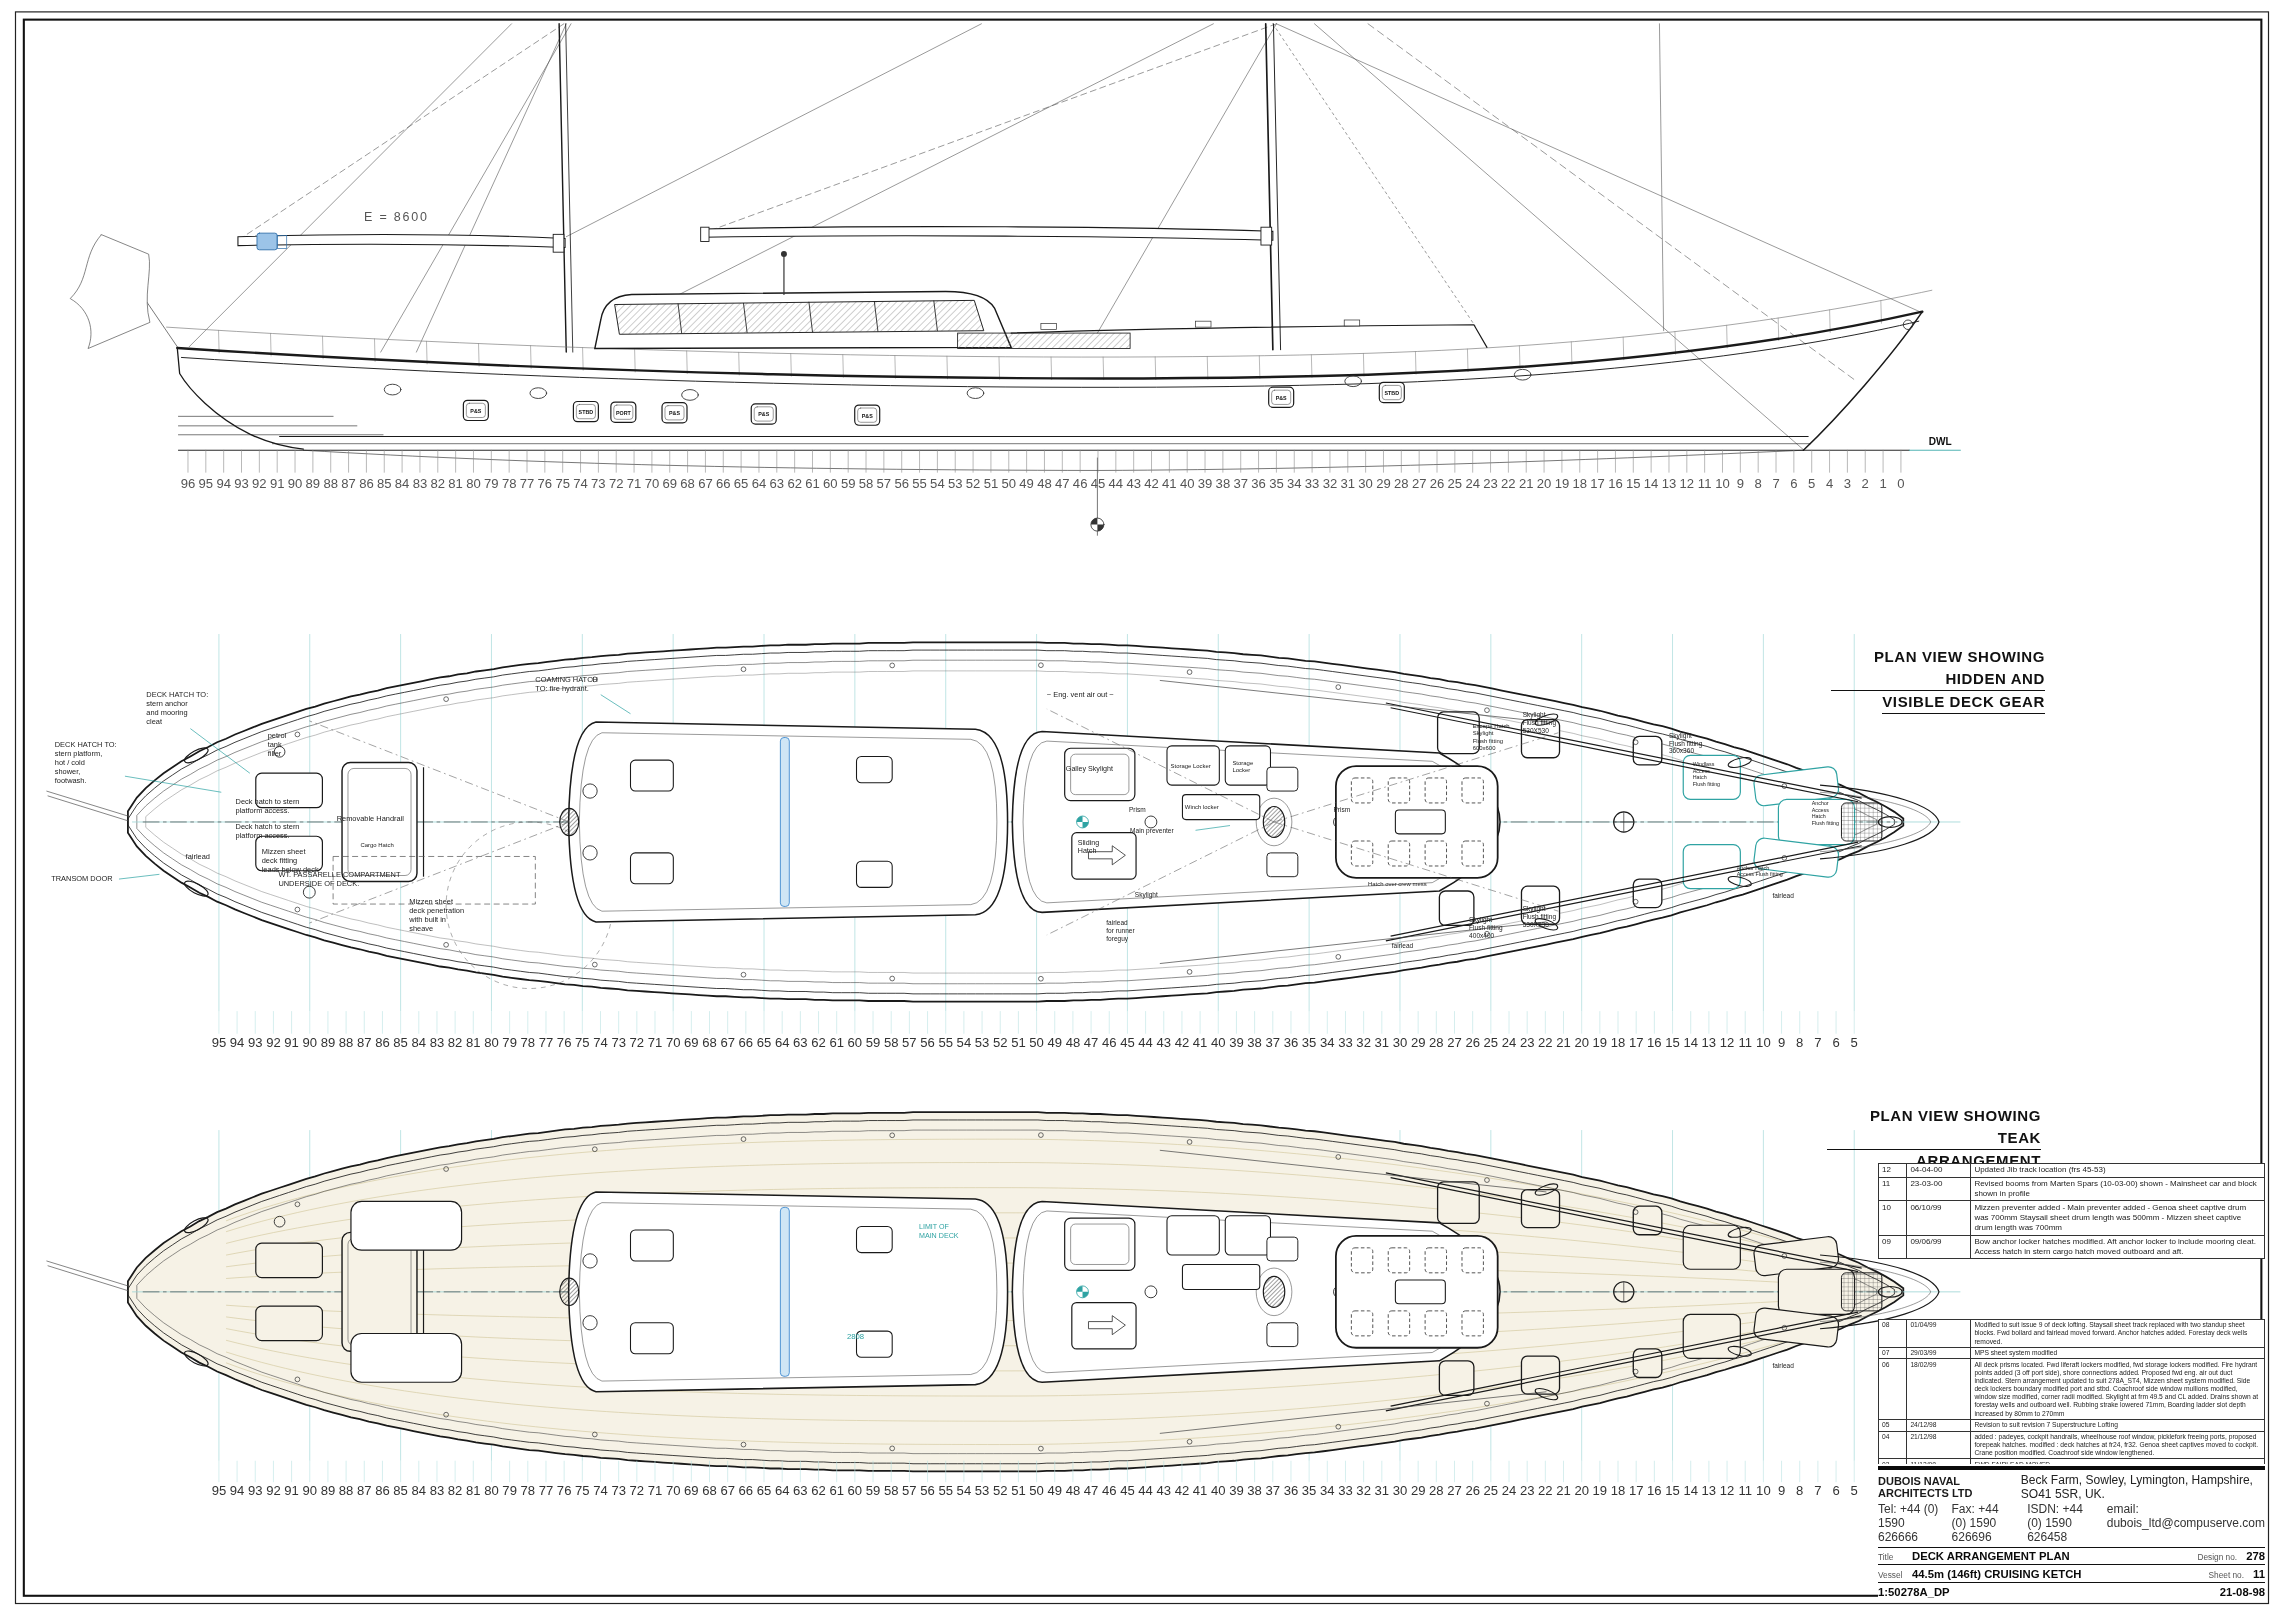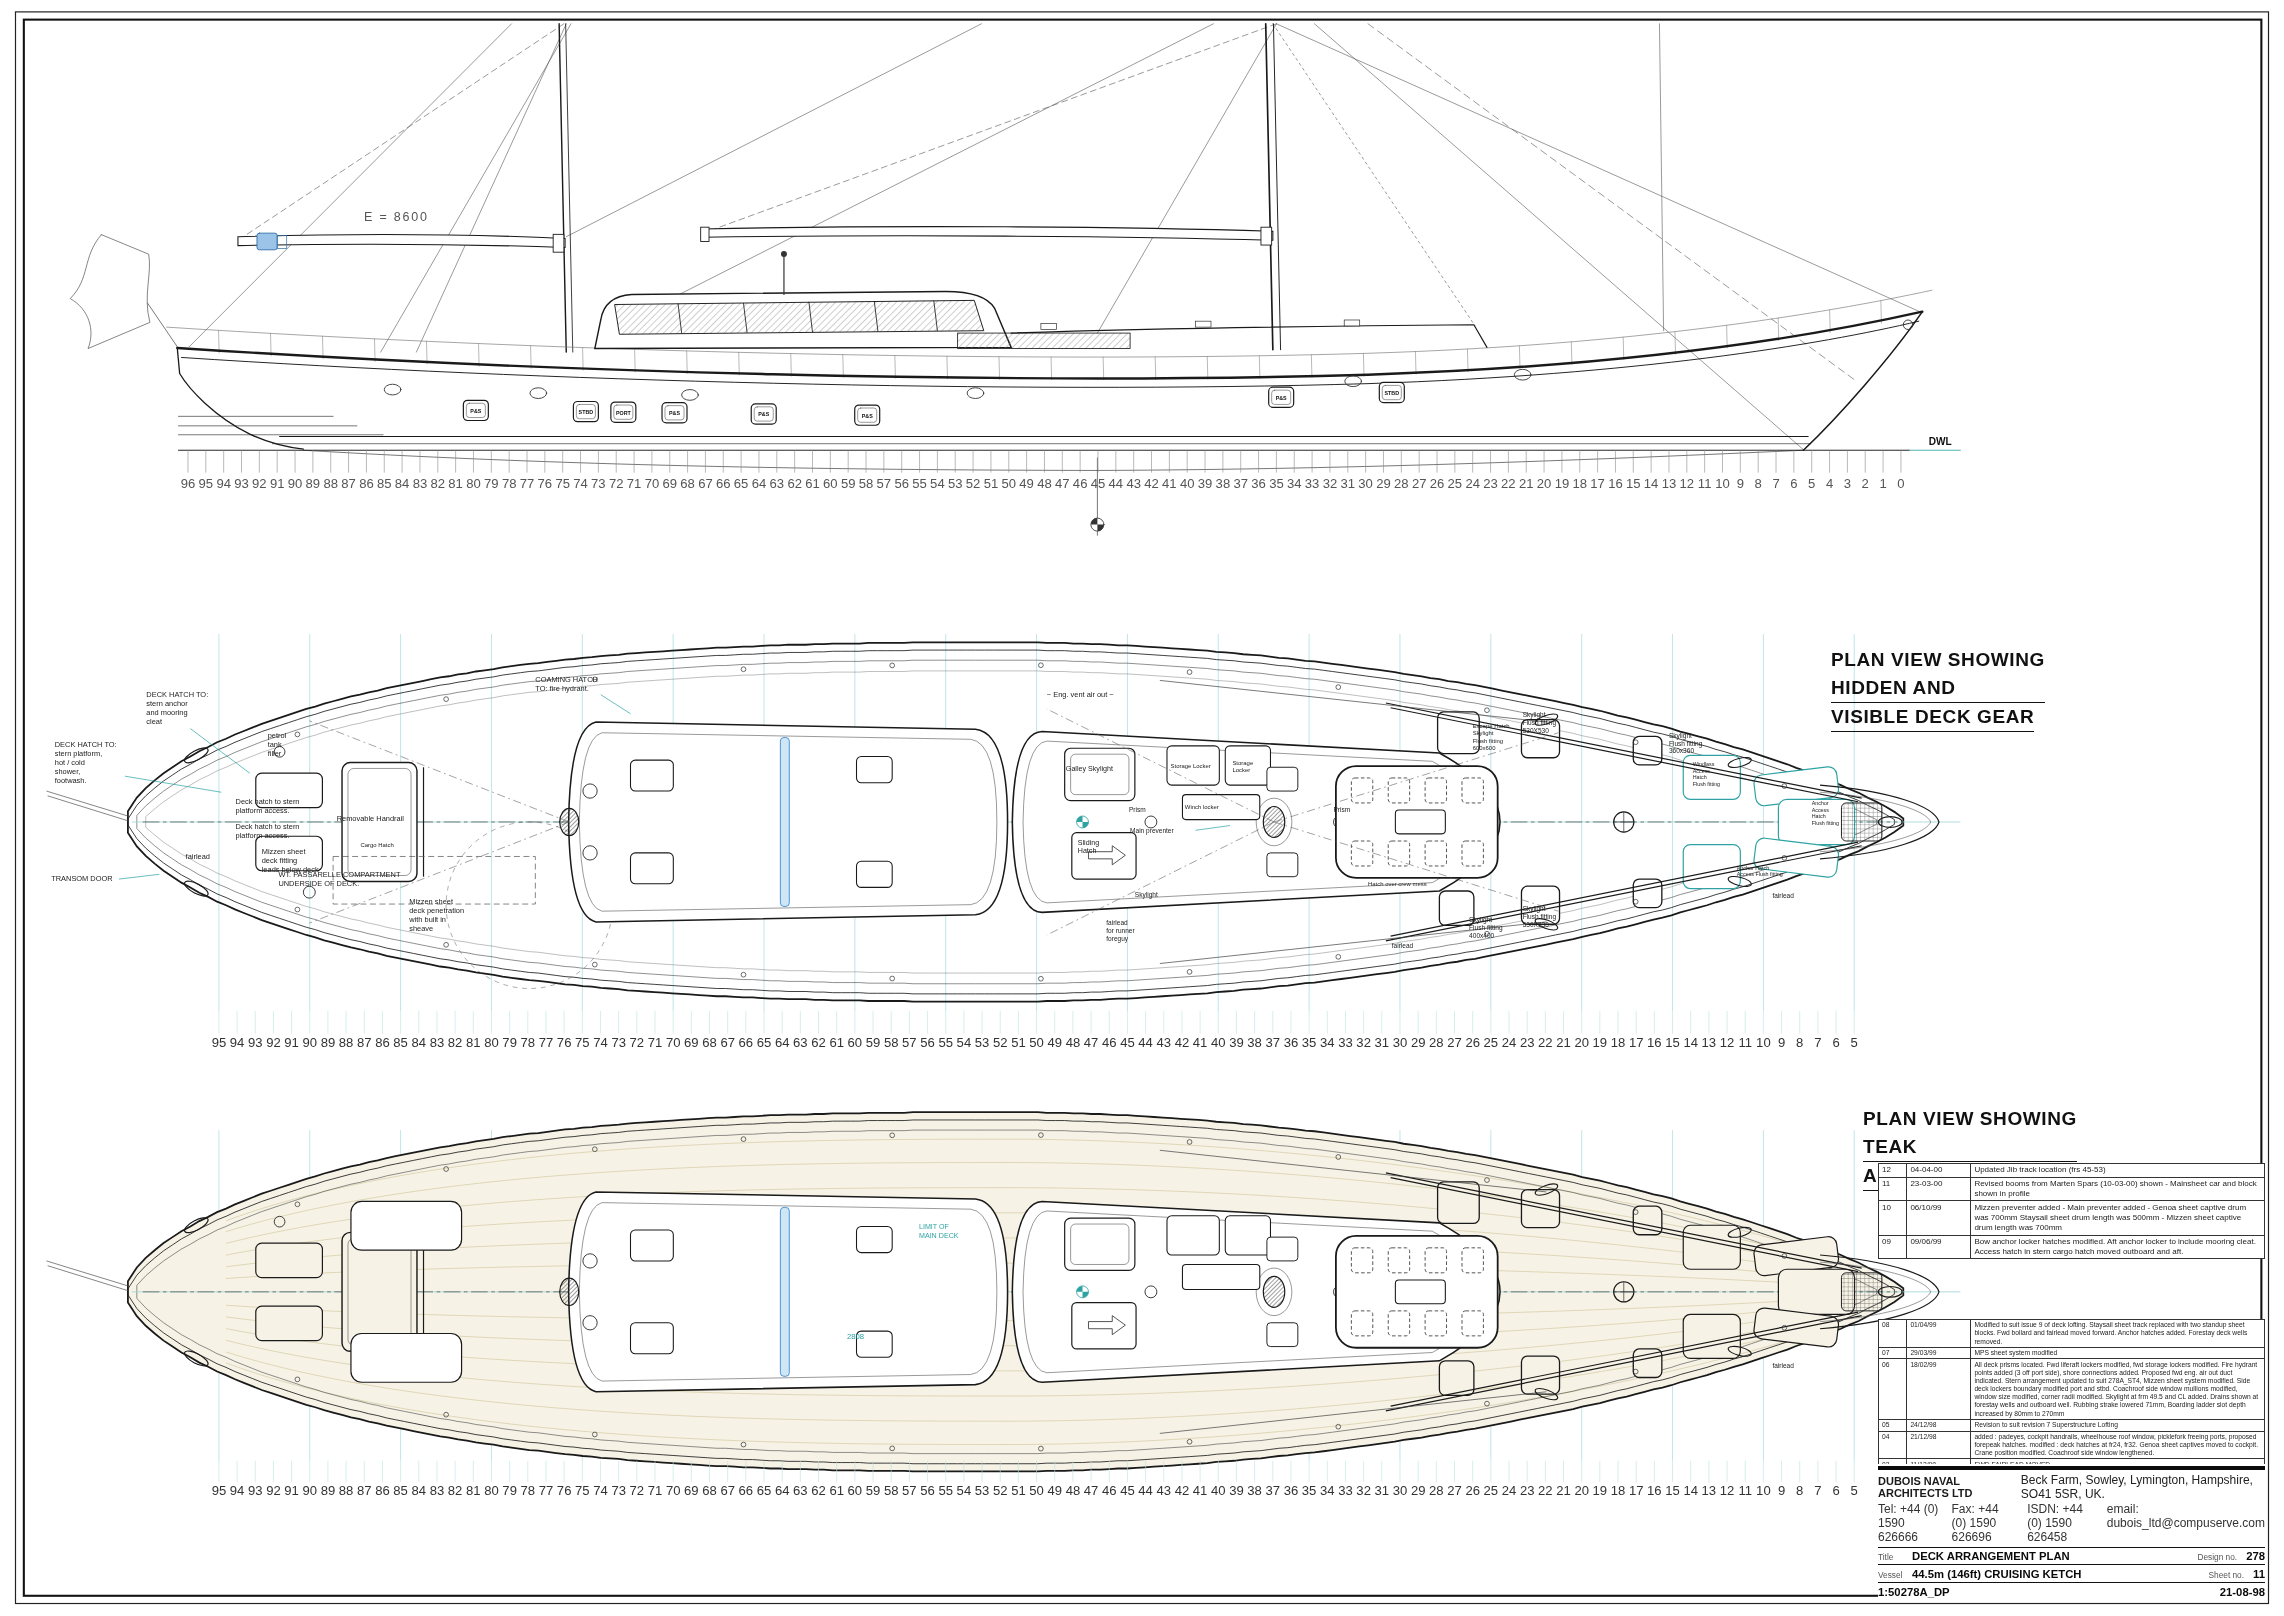--- a/index.html
+++ b/index.html
@@ -1,21 +1,21 @@
 <!DOCTYPE html>
 <html style="font-size:9.5px"><head>
 <meta charset="utf-8">
 <style>
   html,body{margin:0;padding:0;background:#cfcfcf;}
   .sheet{position:relative;width:2284px;height:1616px;background:#ffffff;overflow:hidden;
          font-family:"Liberation Sans", sans-serif;color:#1a1a1a;}
   svg{position:absolute;left:0;top:0;}
   .overlay{position:absolute;}
   
-  .view-heading{font-size:19px;font-weight:600;letter-spacing:0.6px;line-height:1.45;color:#111;}
+  .view-heading{font-size:15px;font-weight:600;letter-spacing:0.6px;line-height:1.45;color:#111;text-align:right;}
   .view-heading div{display:inline-block;border-bottom:1.5px solid #111;padding-bottom:0.6px;}
   
   table.rev{border-collapse:collapse;width:387px;table-layout:fixed;background:#fff;}
   table.rev td{border:0.8px solid #333;vertical-align:top;padding:1.2px 3px;color:#222;}
   table.rev.upper td{font-size:8px;line-height:1.28;}
   table.rev.lower td{font-size:6.7px;line-height:1.22;}
   td.c-issue{width:21.4px;} td.c-date{width:57px;}
   
   .tblock{width:387px;background:#fff;}
   .brandrow{display:flex;align-items:baseline;}
@@ -1072,21 +1072,21 @@
         <text x="1545" y="2066" font-size="12" fill="#2fa3a3"><tspan x="1545" dy="0">LIMIT OF</tspan><tspan x="1545" dy="14.64">MAIN DECK</tspan></text>
         <text x="1424" y="2252" font-size="13" fill="#2fa3a3"><tspan x="1424" dy="0">2808</tspan></text>
         <text x="2980" y="2300" font-size="11" fill="#222"><tspan x="2980" dy="0">fairlead</tspan></text>
       </g>
 </svg>
 
 <div class="overlay view-heading" style="left:1831px;top:646px;width:214px;">
   <div>PLAN VIEW SHOWING HIDDEN AND</div><br>
   <div>VISIBLE DECK GEAR</div>
 </div>
-<div class="overlay view-heading" style="left:1827px;top:1105px;width:214px;margin-left:36px;">
+<div class="overlay view-heading" style="left:1827px;top:1105px;width:214px;">
   <div>PLAN VIEW SHOWING TEAK</div><br>
   <div>ARRANGEMENT</div>
 </div>
 
 <div class="overlay" style="left:1878px;top:1163px;">
   <table class="rev upper">
         <tbody id="revUpperBody">
           <tr>
             <td class="c-issue">12</td>
             <td class="c-date">04-04-00</td>

